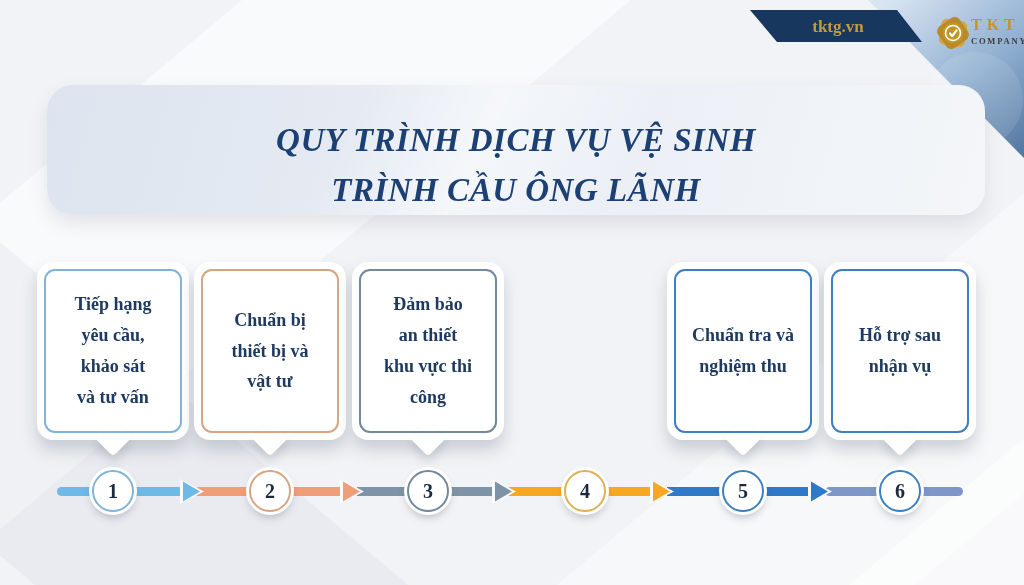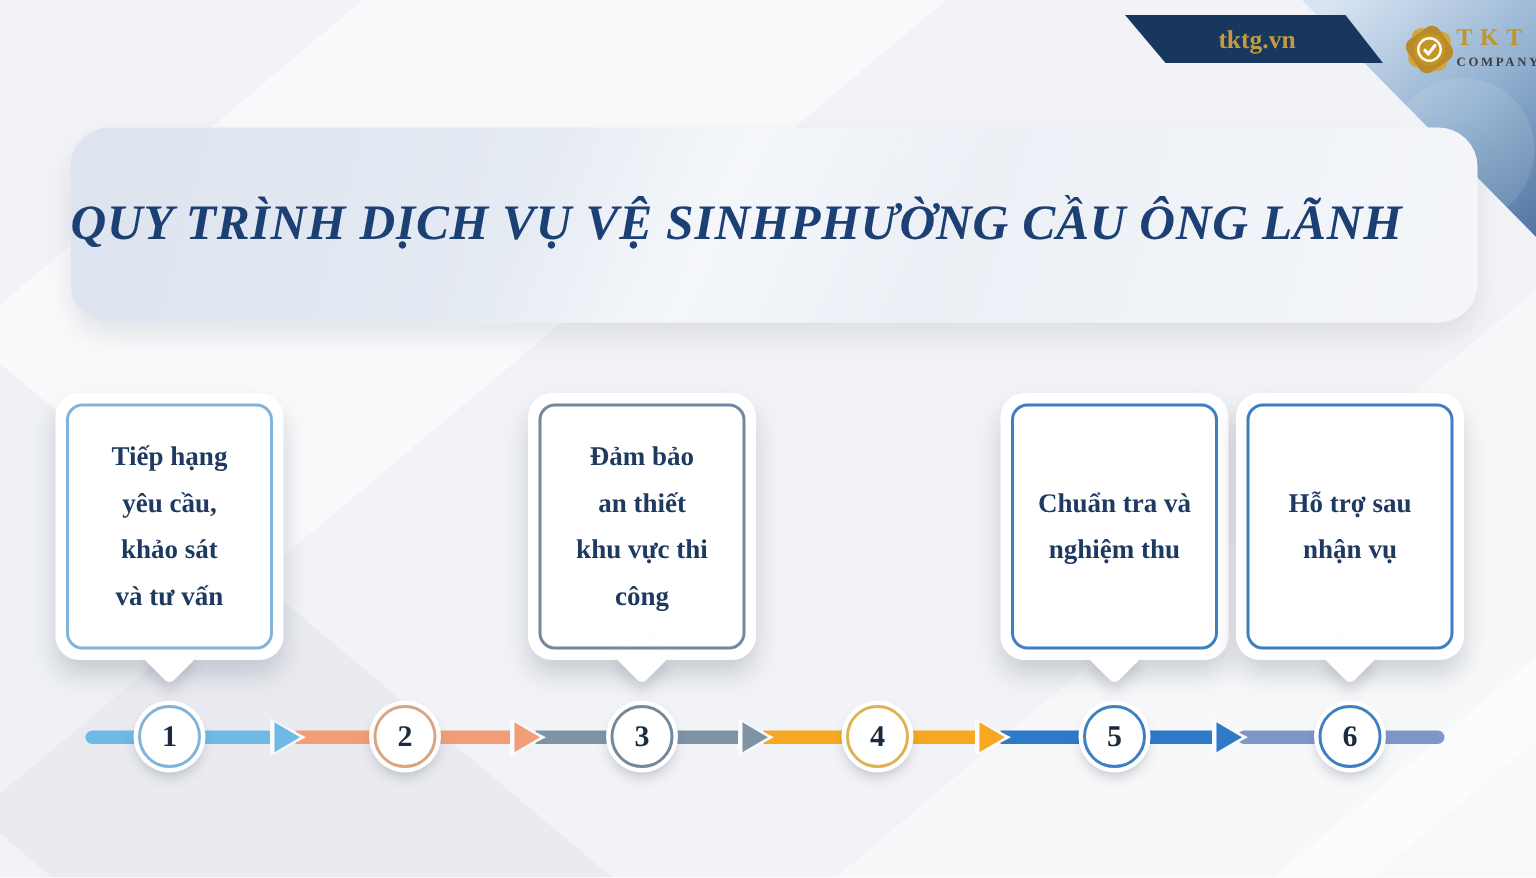--- a/index.html
+++ b/index.html
@@ -15,21 +15,21 @@
   .band3{left:-420px;top:430px;width:1200px;height:240px;background:rgba(204,209,218,.22);transform:rotate(40deg);}
   .band4{left:520px;top:430px;width:1100px;height:200px;background:rgba(255,255,255,.5);transform:rotate(-40deg);}
 
   .deco-svg{position:absolute;left:0;top:0;}
 
   
   .panel{
     position:absolute;left:47px;top:85px;width:938px;height:130px;border-radius:26px;
     background:linear-gradient(105deg,#dde4ef 0%,#e8edf4 45%,#f4f6f9 100%);
     box-shadow:0 9px 18px rgba(125,135,150,.18);
-    display:flex;align-items:center;justify-content:flex-start;
+    display:flex;flex-direction:column;align-items:center;justify-content:flex-end;
     overflow:hidden;
   }
   .panel::after{
     content:'';position:absolute;inset:0;
     background:linear-gradient(115deg,transparent 32%,rgba(255,255,255,.55) 46%,transparent 62%);
     pointer-events:none;
   }
   .title-line{
     position:relative;z-index:1;
     font-size:33px;font-weight:bold;font-style:italic;line-height:1.5;
@@ -101,28 +101,33 @@
       <circle cx="0" cy="0" r="10.5" fill="#c39524"></circle>
       <circle cx="0" cy="0" r="7.5" fill="none" stroke="#ffffff" stroke-width="1.6"></circle>
       <path d="M -3 0.5 L -0.8 3 L 3.6 -2.6" fill="none" stroke="#ffffff" stroke-width="2.2" stroke-linecap="round" stroke-linejoin="round"></path>
     </g>
     <text x="971" y="30" font-size="16" font-weight="bold" letter-spacing="5" fill="#c39524">TKT</text>
     <text x="971" y="44" font-size="8.5" font-weight="bold" letter-spacing="1.8" fill="#3d3d3d">COMPANY</text>
   </svg>
 
   <div class="panel">
     <div class="title-line" style="color: rgb(29, 64, 116);">QUY TRÌNH DỊCH VỤ VỆ SINH</div>
-    <div class="title-line" style="color: rgb(29, 64, 116);">PHƯỜNG CẦU ÔNG LÃNH</div>
+    <div class="title-line" style="color: rgb(29, 64, 116);">TRÌNH CẦU ÔNG LÃNH</div>
   </div>
 
   <div class="bubble b1" style="--accent: #82b4d9;">
     <div class="bubble-text">Tiếp hạng
 yêu cầu,
 khảo sát
 và tư vấn</div>
+  </div>
+  <div class="bubble b2" style="--accent: #d8a583;">
+    <div class="bubble-text">Chuẩn bị
+thiết bị và
+vật tư</div>
   </div>
   <div class="bubble b3" style="--accent: #73889d;">
     <div class="bubble-text">Đảm bảo
 an thiết
 khu vực thi
 công</div>
   </div>
   <div class="bubble b5" style="--accent: #3e7fc1;">
     <div class="bubble-text">Chuẩn tra và
 nghiệm thu</div>

